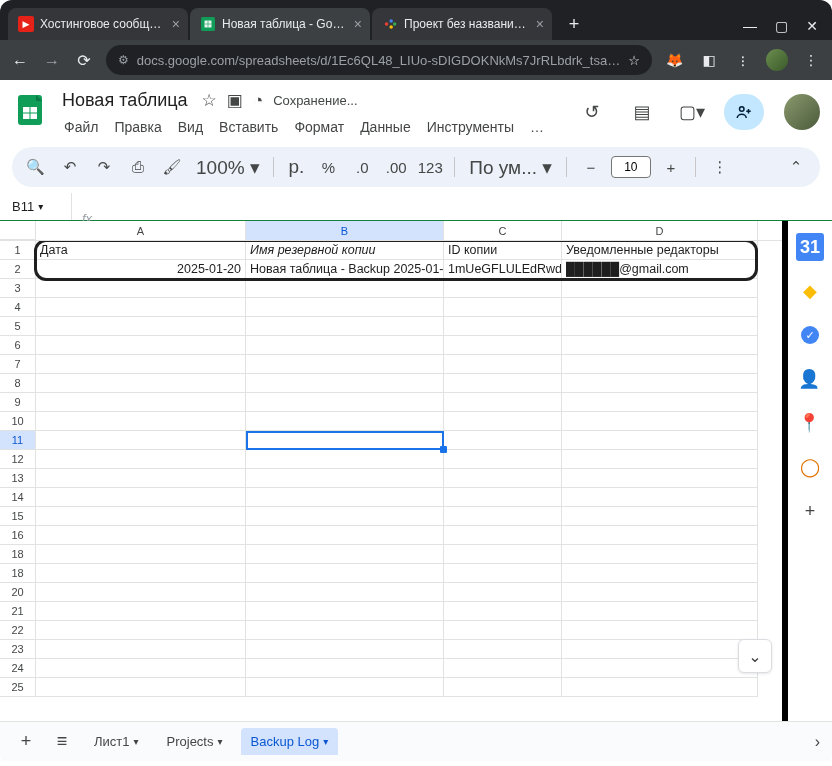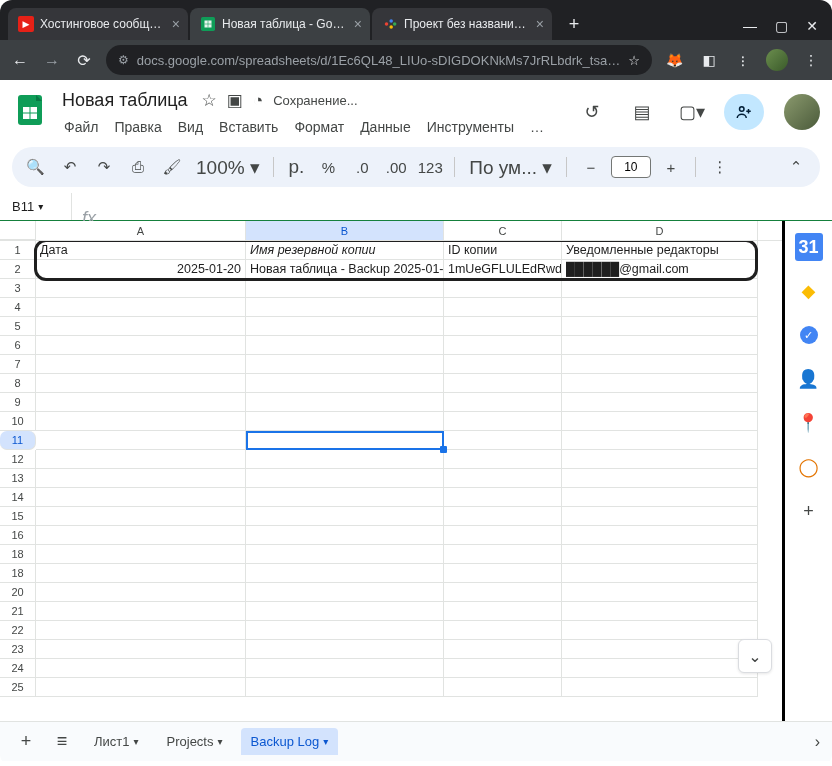--- a/index.html
+++ b/index.html
@@ -46,46 +46,46 @@
 .sheets-toolbar { margin:8px 12px 0 12px; background:#edf2fa; border-radius:22px; height:40px; display:flex; align-items:center; padding:0 10px; gap:6px; }
 .tb-icon { width:28px; height:28px; display:flex; align-items:center; justify-content:center; color:#444746; font-size:15px; cursor:pointer; border-radius:4px; }
 .tb-sep { width:1px; height:20px; background:#c7c7c7; margin:0 4px; }
 .tb-text { font-size:19px; color:#444746; padding:0 4px; }
 .zoom-box { width:40px; height:22px; border:1px solid #747775; border-radius:4px; display:flex; align-items:center; justify-content:center; font-size:12px; background:#fff; }
 .tb-collapse { margin-left:auto; }
 
 
 .namebox-row { display:flex; align-items:center; height:28px; border-bottom:1px solid #15803d; margin-top:6px; padding:0 0 0 12px; }
 .namebox { width:60px; font-size:13px; color:#1f1f1f; display:flex; align-items:center; gap:4px; border-right:1px solid #e1e3e1; height:100%; padding-right:8px; }
-.fx { font-style:italic; font-size:18px; color:#9aa0a6; padding:0 10px;margin-top:24px; }
+.fx { font-style:italic; font-size:13px; color:#9aa0a6; padding:0 10px;margin-top:24px; }
 .formula-in { flex:1; height:100%; border:none; outline:none; font-size:13px; padding:0 6px; }
 
 
 .grid-wrap { display:flex; height:500px; position:relative; }
 .sheet-area { flex:1; display:flex; flex-direction:column; min-width:0; }
-.side-panel { width:50px; border-left:3px solid #000000; display:flex; flex-direction:column; align-items:center; padding-top:12px; gap:16px; }
+.side-panel { width:50px; border-left:6px solid #000000; display:flex; flex-direction:column; align-items:center; padding-top:12px; gap:16px; }
 .side-panel .sp-icon { width:28px; height:28px; display:flex; align-items:center; justify-content:center; font-size:18px; cursor:pointer; }
 .sp-cal { background:#4285f4; color:#fff; border-radius:3px; font-size:10px; font-weight:bold; }
 .sp-keep { color:#fbbc04; }
 .sp-tasks { background:#4285f4; border-radius:50%; width:18px; height:18px; }
 .sp-tasks::after{content:"✓";color:#fff;font-size:11px;display:flex;align-items:center;justify-content:center;height:100%;}
 .sp-contacts { color:#1a73e8; }
 .sp-maps { font-size:18px; }
 .sp-orange { color:#e37400; font-size:18px;}
 .sp-plus { font-size:22px; color:#444746; }
 
 .col-headers { display:flex; height:20px; background:#fff; border-bottom:1px solid #e1e3e1; flex:0 0 auto; }
 .corner { width:36px; border-right:1px solid #e1e3e1; border-bottom:1px solid #e1e3e1; background:#fff; }
 .ch { text-align:center; font-size:11px; color:#444746; border-right:1px solid #e1e3e1; display:flex; align-items:center; justify-content:center; }
 .ch.sel { background:#d3e3fd; color:#0b57d0; }
 
 .rows-wrap { position:relative; flex:1; overflow:hidden; }
 .row { display:flex; height:19px; }
 .rh { width:36px; text-align:center; font-size:11px; color:#444746; border-right:1px solid #e1e3e1; border-bottom:1px solid #e1e3e1; display:flex; align-items:center; justify-content:center; background:#fff; }
-.rh.sel { background:#d3e3fd; color:#0b57d0;border-radius:7px; }
+.rh.sel { background:#d3e3fd; color:#0b57d0; }
 .cell { border-right:1px solid #e1e3e1; border-bottom:1px solid #e1e3e1; font-size:12.5px; color:#1f1f1f; padding:0 4px; display:flex; align-items:center; overflow:hidden; white-space:nowrap; background:#fff; }
 .cell.ra { justify-content:flex-end; }
 
 .highlight-box { position:absolute; border:3px solid #1f1f1f; border-radius:12px; pointer-events:none; }
 .active-cell-box { position:absolute; border:2px solid #1a73e8; pointer-events:none; }
 .active-handle { position:absolute; width:7px; height:7px; background:#1a73e8; border-radius:1px; pointer-events:none; }
 
 
 .sheet-tabs { height:40px; border-top:1px solid #e1e3e1; display:flex; align-items:center; padding:0 12px; gap:8px; background:#f9fbfd; position:relative; }
 .st-btn { width:28px; height:28px; display:flex; align-items:center; justify-content:center; color:#444746; font-size:18px; cursor:pointer; }

